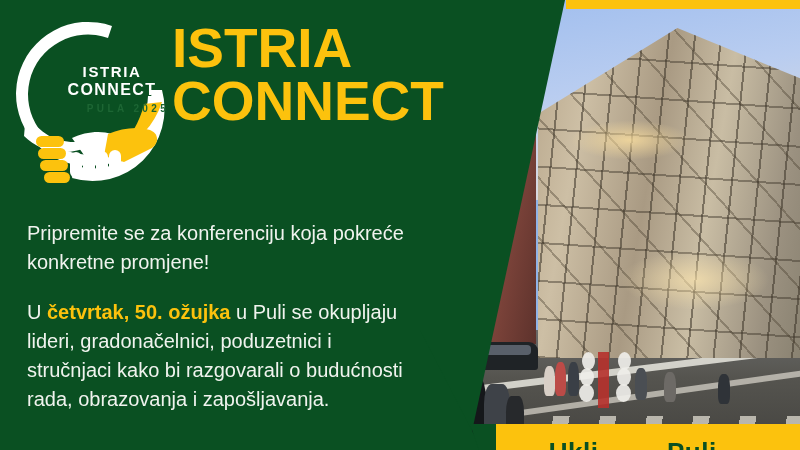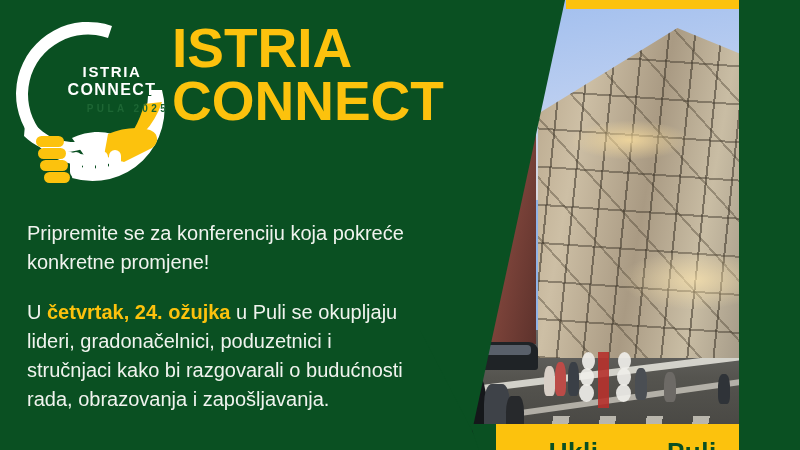--- a/index.html
+++ b/index.html
@@ -2,21 +2,21 @@
 <html><head>
 <meta charset="utf-8">
 <style>
   html,body{margin:0;padding:0;}
   body{
     width:800px;height:450px;
     background:#0a5022;
     font-family:"Liberation Sans","DejaVu Sans",sans-serif;
     overflow:hidden;
   }
-  .poster{position:relative;width:739px;height:450px;overflow:hidden;background:#0a5022;}
+  .poster{position:relative;width:800px;height:450px;overflow:hidden;background:#0a5022;}
 
   
   .photo-wrap{position:absolute;left:420px;top:0;width:380px;height:450px;overflow:hidden;}
   .photo{position:absolute;inset:0;background:#8fb3e8;}
   
   .sky{position:absolute;left:0;top:0;width:380px;height:200px;
        background:linear-gradient(170deg,#9dbcee 0%,#b9cdf0 45%,#d8d9e0 80%,#c9c3c0 100%);}
   
   .road{position:absolute;left:0;bottom:0;width:380px;height:120px;
         background:linear-gradient(180deg,#6a6a68 0%,#55544f 40%,#44433f 100%);}
@@ -198,17 +198,17 @@
   </div>
 
   <div class="headline">
     <div class="h-l1">ISTRIA</div>
     <div class="h-l2">CONNECT</div>
   </div>
 
   <div class="body-copy">
     <div class="para1">Pripremite se za konferenciju koja pokreće konkretne promjene!</div>
     <div class="para2">
-      <span>U </span><span class="hl">četvrtak, 24. ožujka</span><span> u Puli se okupljaju lideri, gradonačelnici, poduzetnici i stručnjaci kako bi razgovarali o budućnosti rada, obrazovanja i zapošljavanja.</span>
+      <span>U </span><span class="hl">četvrtak, 50. ožujka</span><span> u Puli se okupljaju lideri, gradonačelnici, poduzetnici i stručnjaci kako bi razgovarali o budućnosti rada, obrazovanja i zapošljavanja.</span>
     </div>
   </div>
 
 </div>
 
 </body></html>

